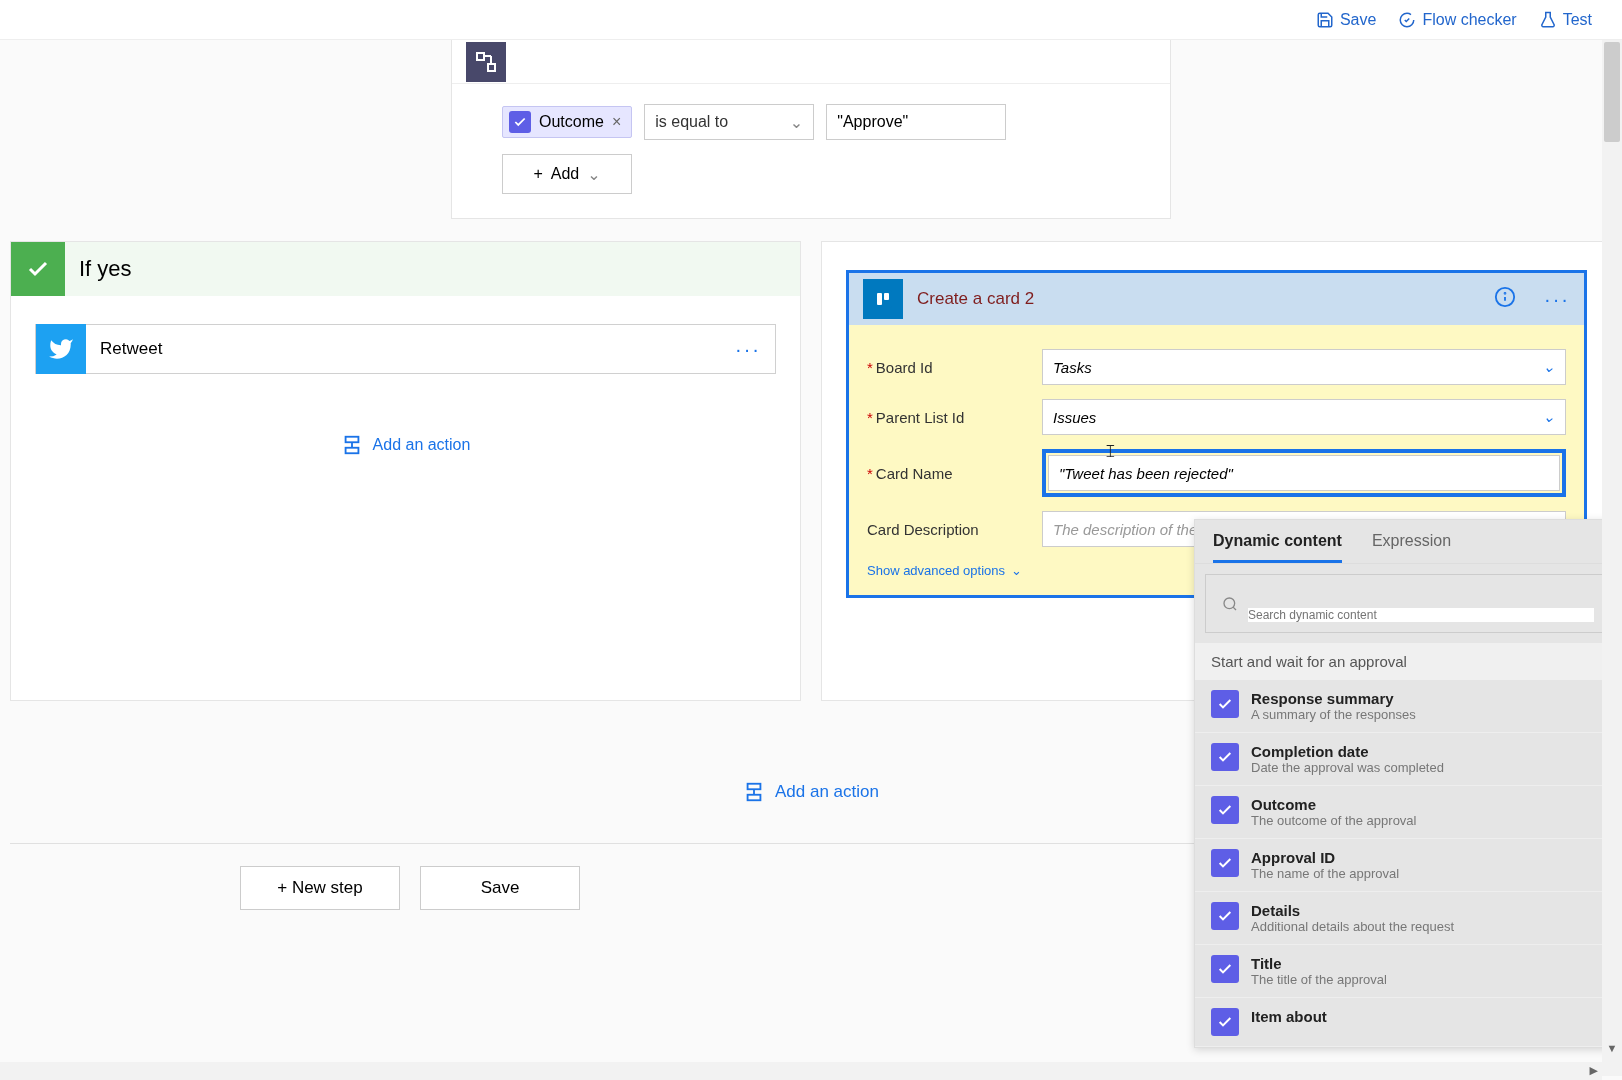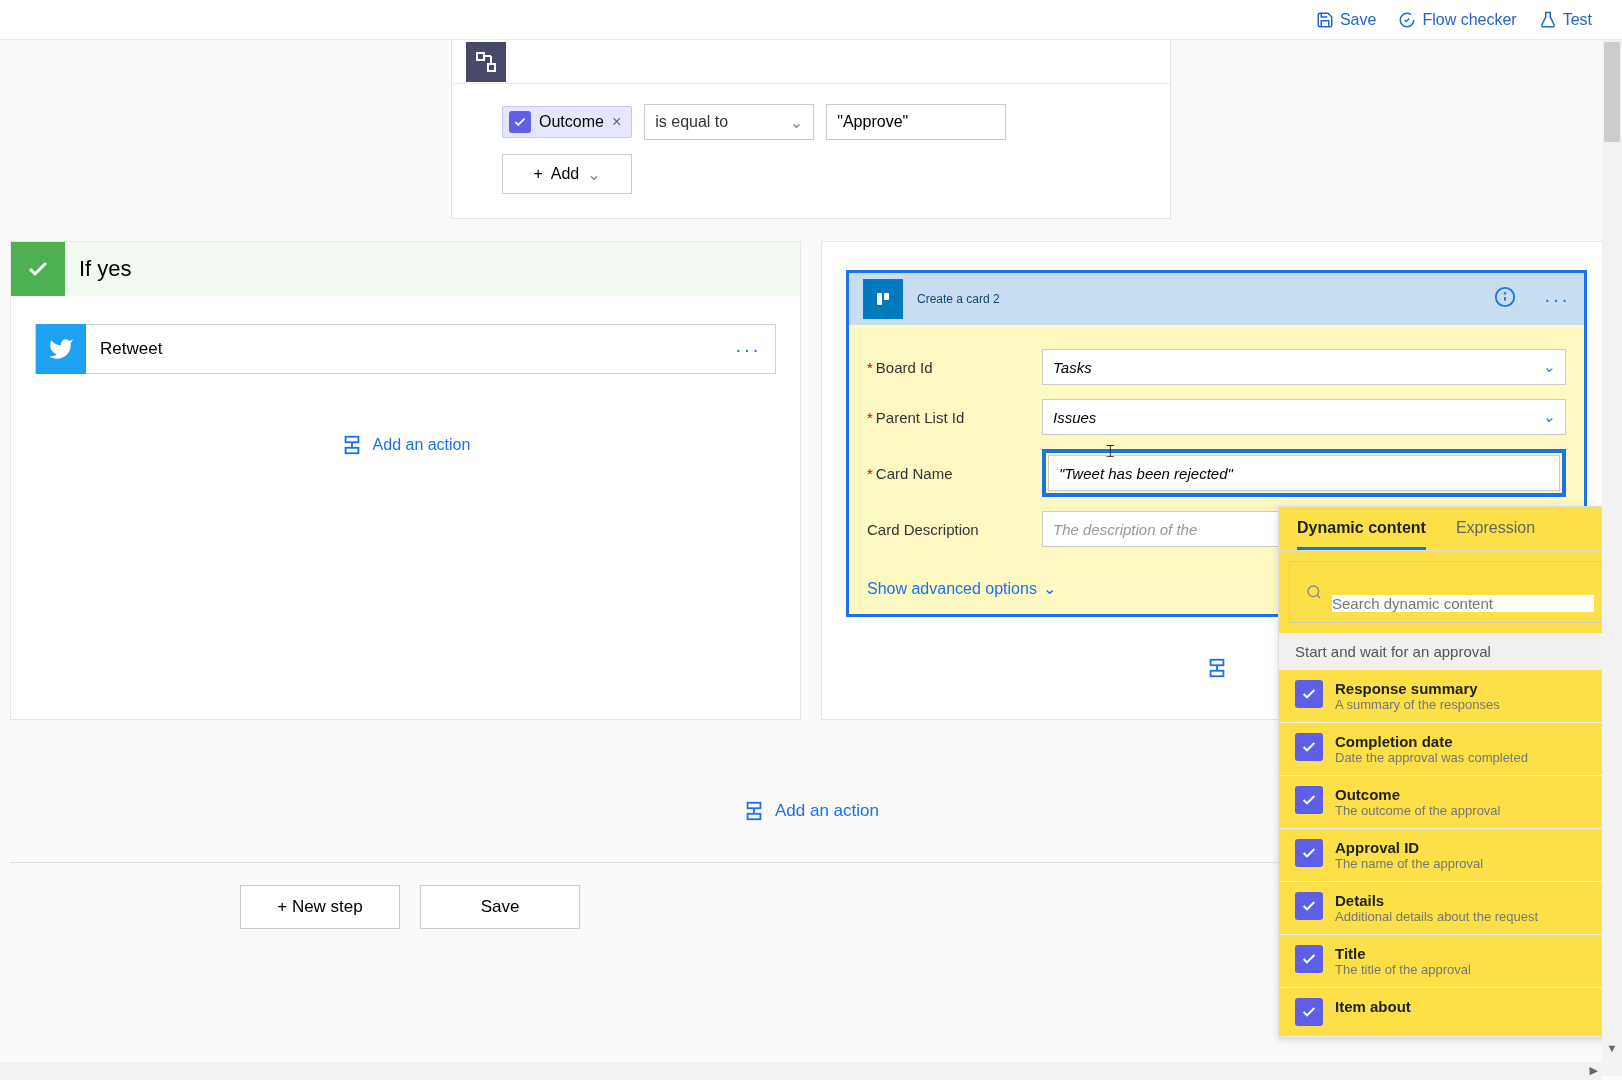--- a/index.html
+++ b/index.html
@@ -38,42 +38,42 @@
 .action-card .icon.twitter { background: #1DA1F2; }
 .action-card .label { flex: 1; padding-left: 14px; font-size: 17px; }
 .action-card .dots { padding-right: 14px; color: #1a73e8; font-size: 20px; cursor: pointer; letter-spacing: 2px; }
 
 .add-action { display: flex; align-items: center; justify-content: center; gap: 10px; color: #1a73e8; font-size: 16px; cursor: pointer; margin-top: 60px; }
 .add-action svg { width: 22px; height: 22px; }
 
 .create-card { border: 3px solid #1a73e8; margin: 0; }
 .create-header { height: 52px; background: #c9ddf0; display: flex; align-items: center; padding: 0 14px; gap: 14px; }
 .create-header .icon { width: 40px; height: 40px; background: #0079BF; display: inline-flex; align-items: center; justify-content: center; }
-.create-header .title { flex: 1; font-size: 12px; color: #0c4a6e; }
+.create-header .title { flex: 1; font-size: 17px; color: #7f1d1d; }
 .create-header .info { color: #1a73e8; cursor: pointer; }
 .create-header .dots { color: #1a73e8; font-size: 20px; letter-spacing: 2px; cursor: pointer; margin-left: 14px; }
 .create-body { background: #fef9c3; padding: 10px 18px 16px; }
 .form-row { display: flex; align-items: center; margin-top: 14px; }
 .form-row .flabel { width: 175px; font-size: 15px; color: #333; }
 .form-row .flabel .req { color: #c00; margin-right: 3px; }
 .form-row .fcontrol { flex: 1; border: 1px solid #ccc; height: 36px; display: flex; align-items: center; justify-content: space-between; padding: 0 10px; font-size: 15px; background: #fff; font-style: italic; }
 .form-row .fcontrol .chev { color: #1a73e8; }
 .highlight-wrap { border: 4px solid #1a73e8; padding: 2px; flex: 1; position: relative; }
 .highlight-wrap .fcontrol { border: 1px solid #ccc; }
 .cursor-i { position: absolute; left: 58px; top: -12px; font-size: 18px; color: #222; }
 
-.show-adv { color: #1a73e8; font-size: 16px; margin-top: 32px; display: inline-flex; align-items: center; gap: 6px; cursor: pointer; }
-
-.dyn-panel { position: absolute; right: 0; top: 506px; width: 344px; background: #fde047; border: 1px solid #ddd; box-shadow: 0 2px 8px rgba(0,0,0,0.15); }
+.show-adv { color: #1a73e8; font-size: 13px; margin-top: 16px; display: inline-flex; align-items: center; gap: 6px; cursor: pointer; }
+
+.dyn-panel { position: absolute; right: 0; top: 519px; width: 428px; background: #e5e5e5; border: 1px solid #ddd; box-shadow: 0 2px 8px rgba(0,0,0,0.15); }
 .dyn-tabs { display: flex; gap: 30px; padding: 12px 18px 0; border-bottom: 1px solid #ddd; }
 .dyn-tab { font-weight: 600; font-size: 16px; padding-bottom: 10px; cursor: pointer; }
 .dyn-tab.active { color: #222; border-bottom: 3px solid #1a73e8; }
 .dyn-tab.inactive { color: #666; font-weight: 400; }
 .dyn-search { display: flex; align-items: center; gap: 10px; padding: 10px 16px; border: 1px solid #ccc; margin: 10px; }
-.dyn-search input { border: none; outline: none; font-size: 15px; flex: 1; margin-top: 23px; }
+.dyn-search input { border: none; outline: none; font-size: 12px; flex: 1; margin-top: 23px; }
 .dyn-section-h { background: #f0f0f0; padding: 10px 16px; font-size: 15px; color: #555; }
 .dyn-item { display: flex; gap: 12px; padding: 10px 16px; border-bottom: 1px solid #eee; cursor: pointer; }
 .dyn-item .mico { width: 28px; height: 28px; background: #5e5ee6; border-radius: 3px; flex-shrink: 0; display: inline-flex; align-items: center; justify-content: center; }
 .dyn-item .texts .t { font-size: 15px; font-weight: 600; color: #222; }
 .dyn-item .texts .d { font-size: 13px; color: #777; }
 
 .bottom-add { display: flex; align-items: center; justify-content: center; gap: 10px; color: #1a73e8; font-size: 17px; margin-top: 80px; cursor: pointer; }
 .footer { border-top: 1px solid #e0e0e0; margin-top: 40px; padding: 22px 0 0 230px; display: flex; gap: 20px; }
 .footer .fbtn { border: 1px solid #ccc; height: 44px; width: 160px; display: flex; align-items: center; justify-content: center; font-size: 17px; cursor: pointer; background: #fff; }
 

